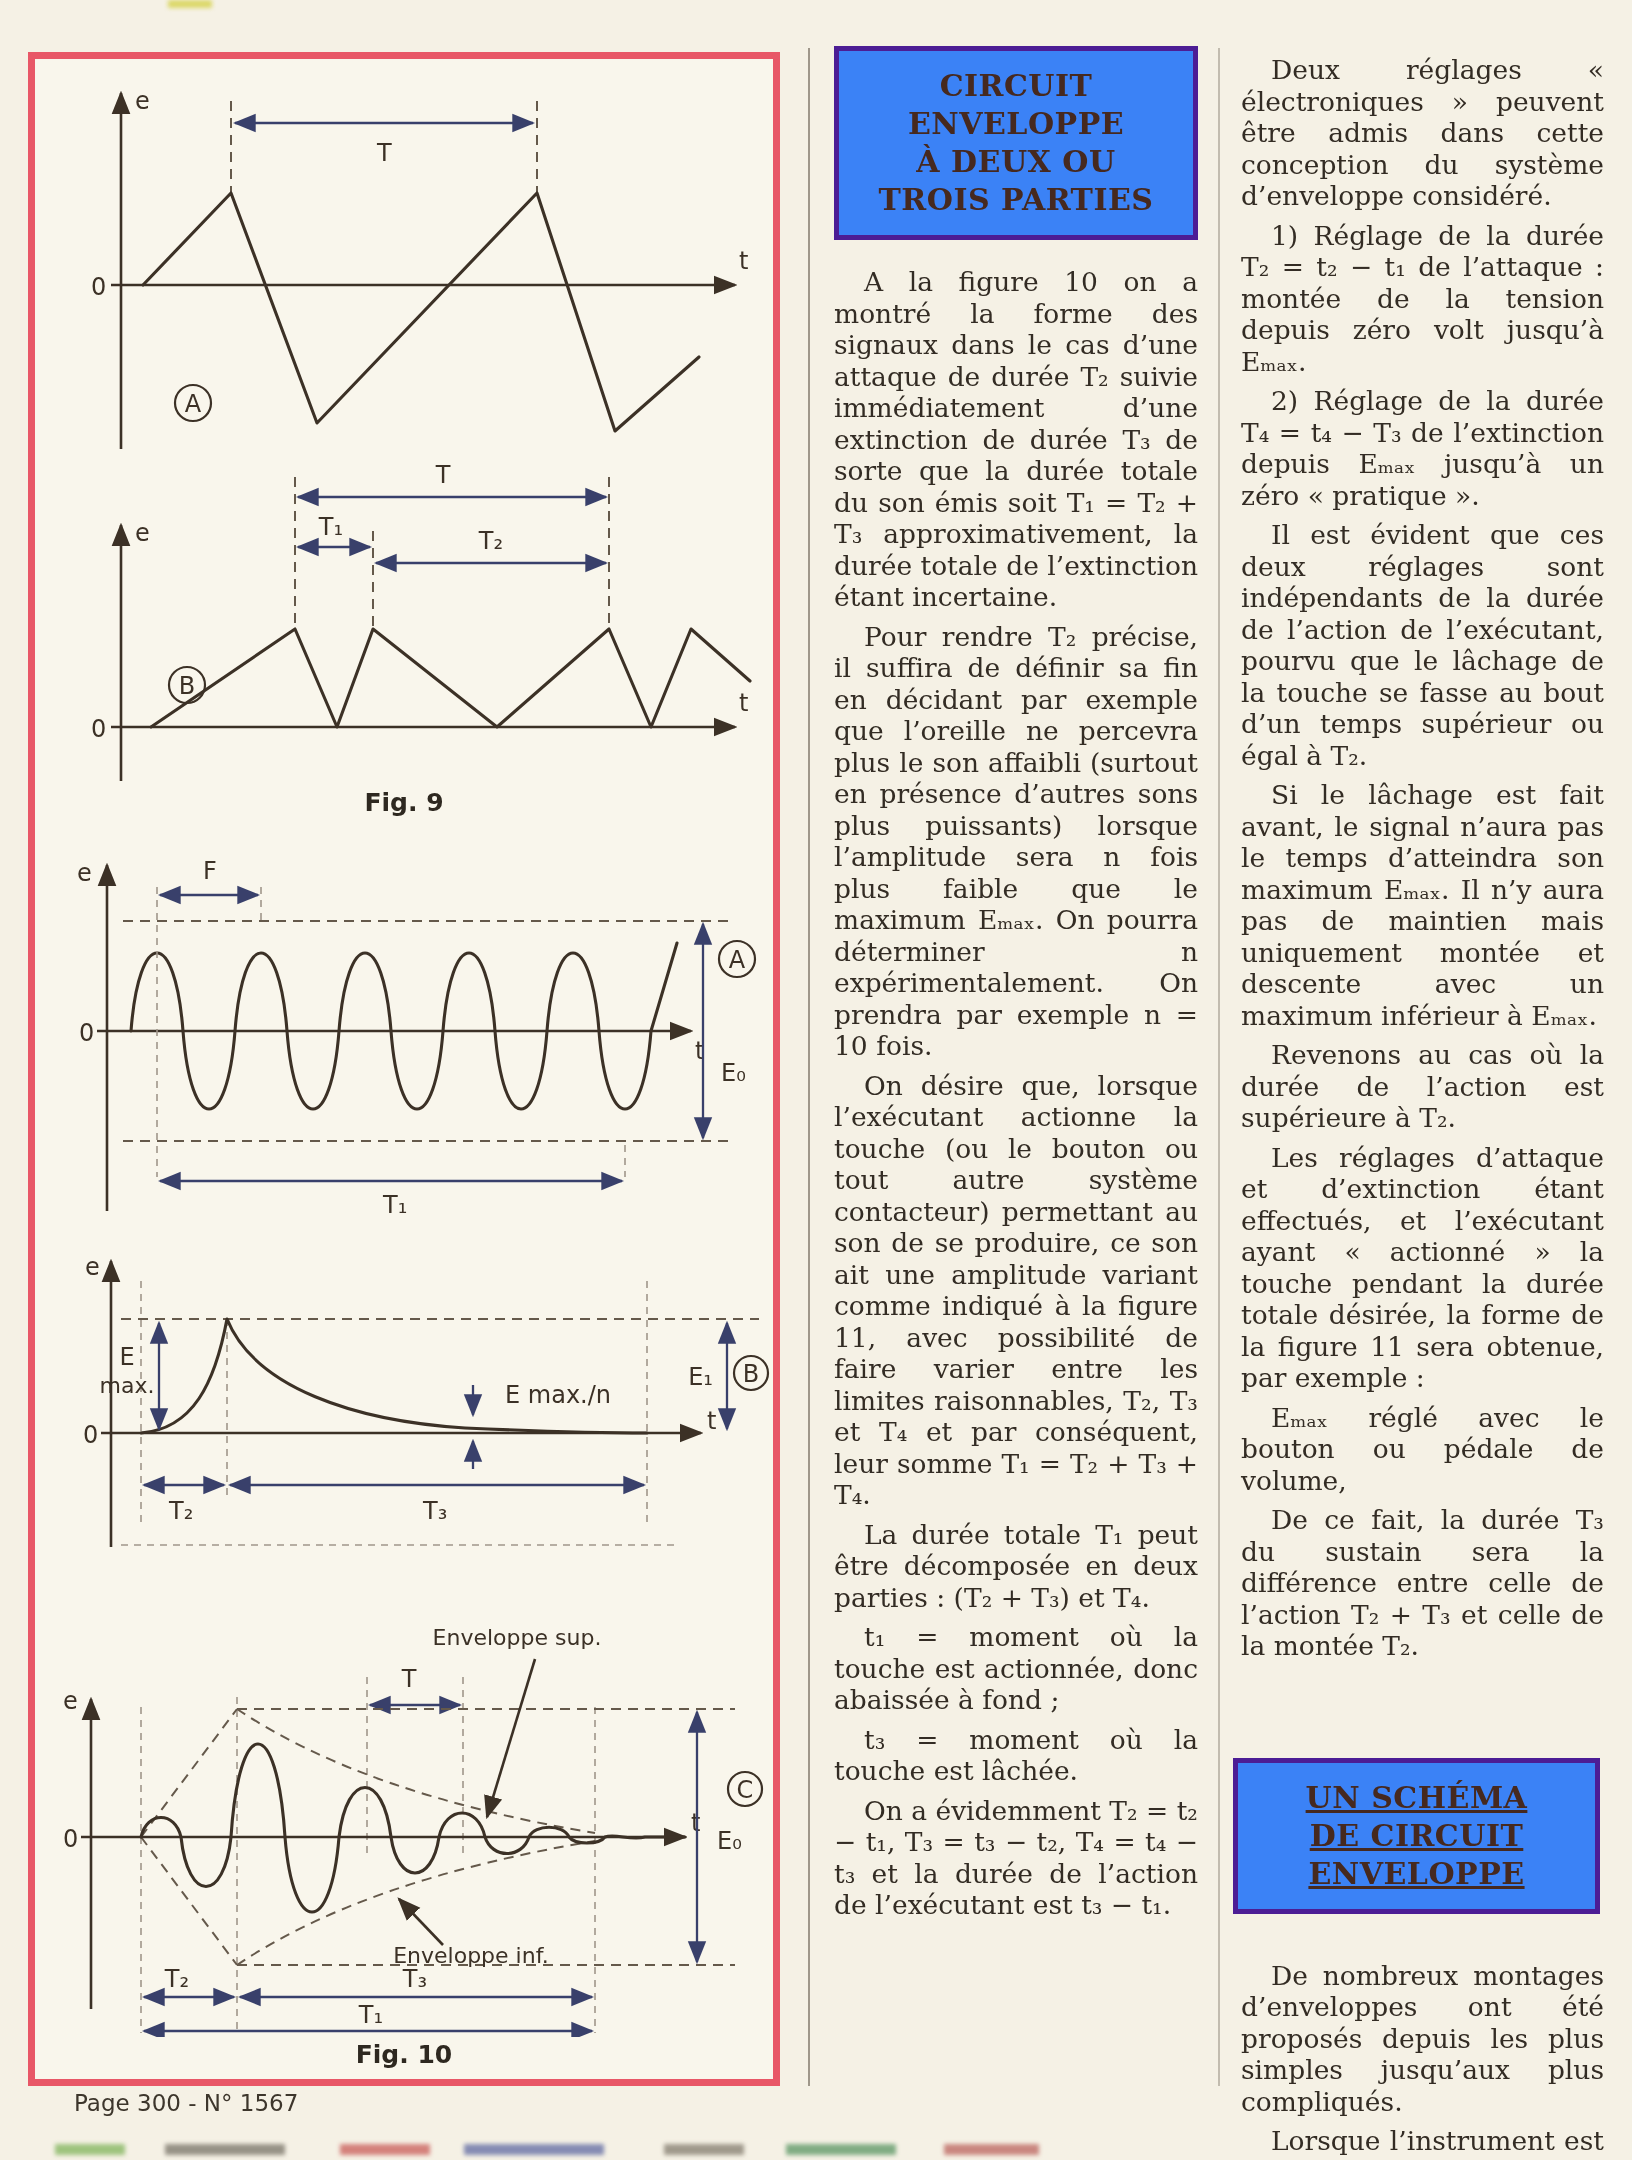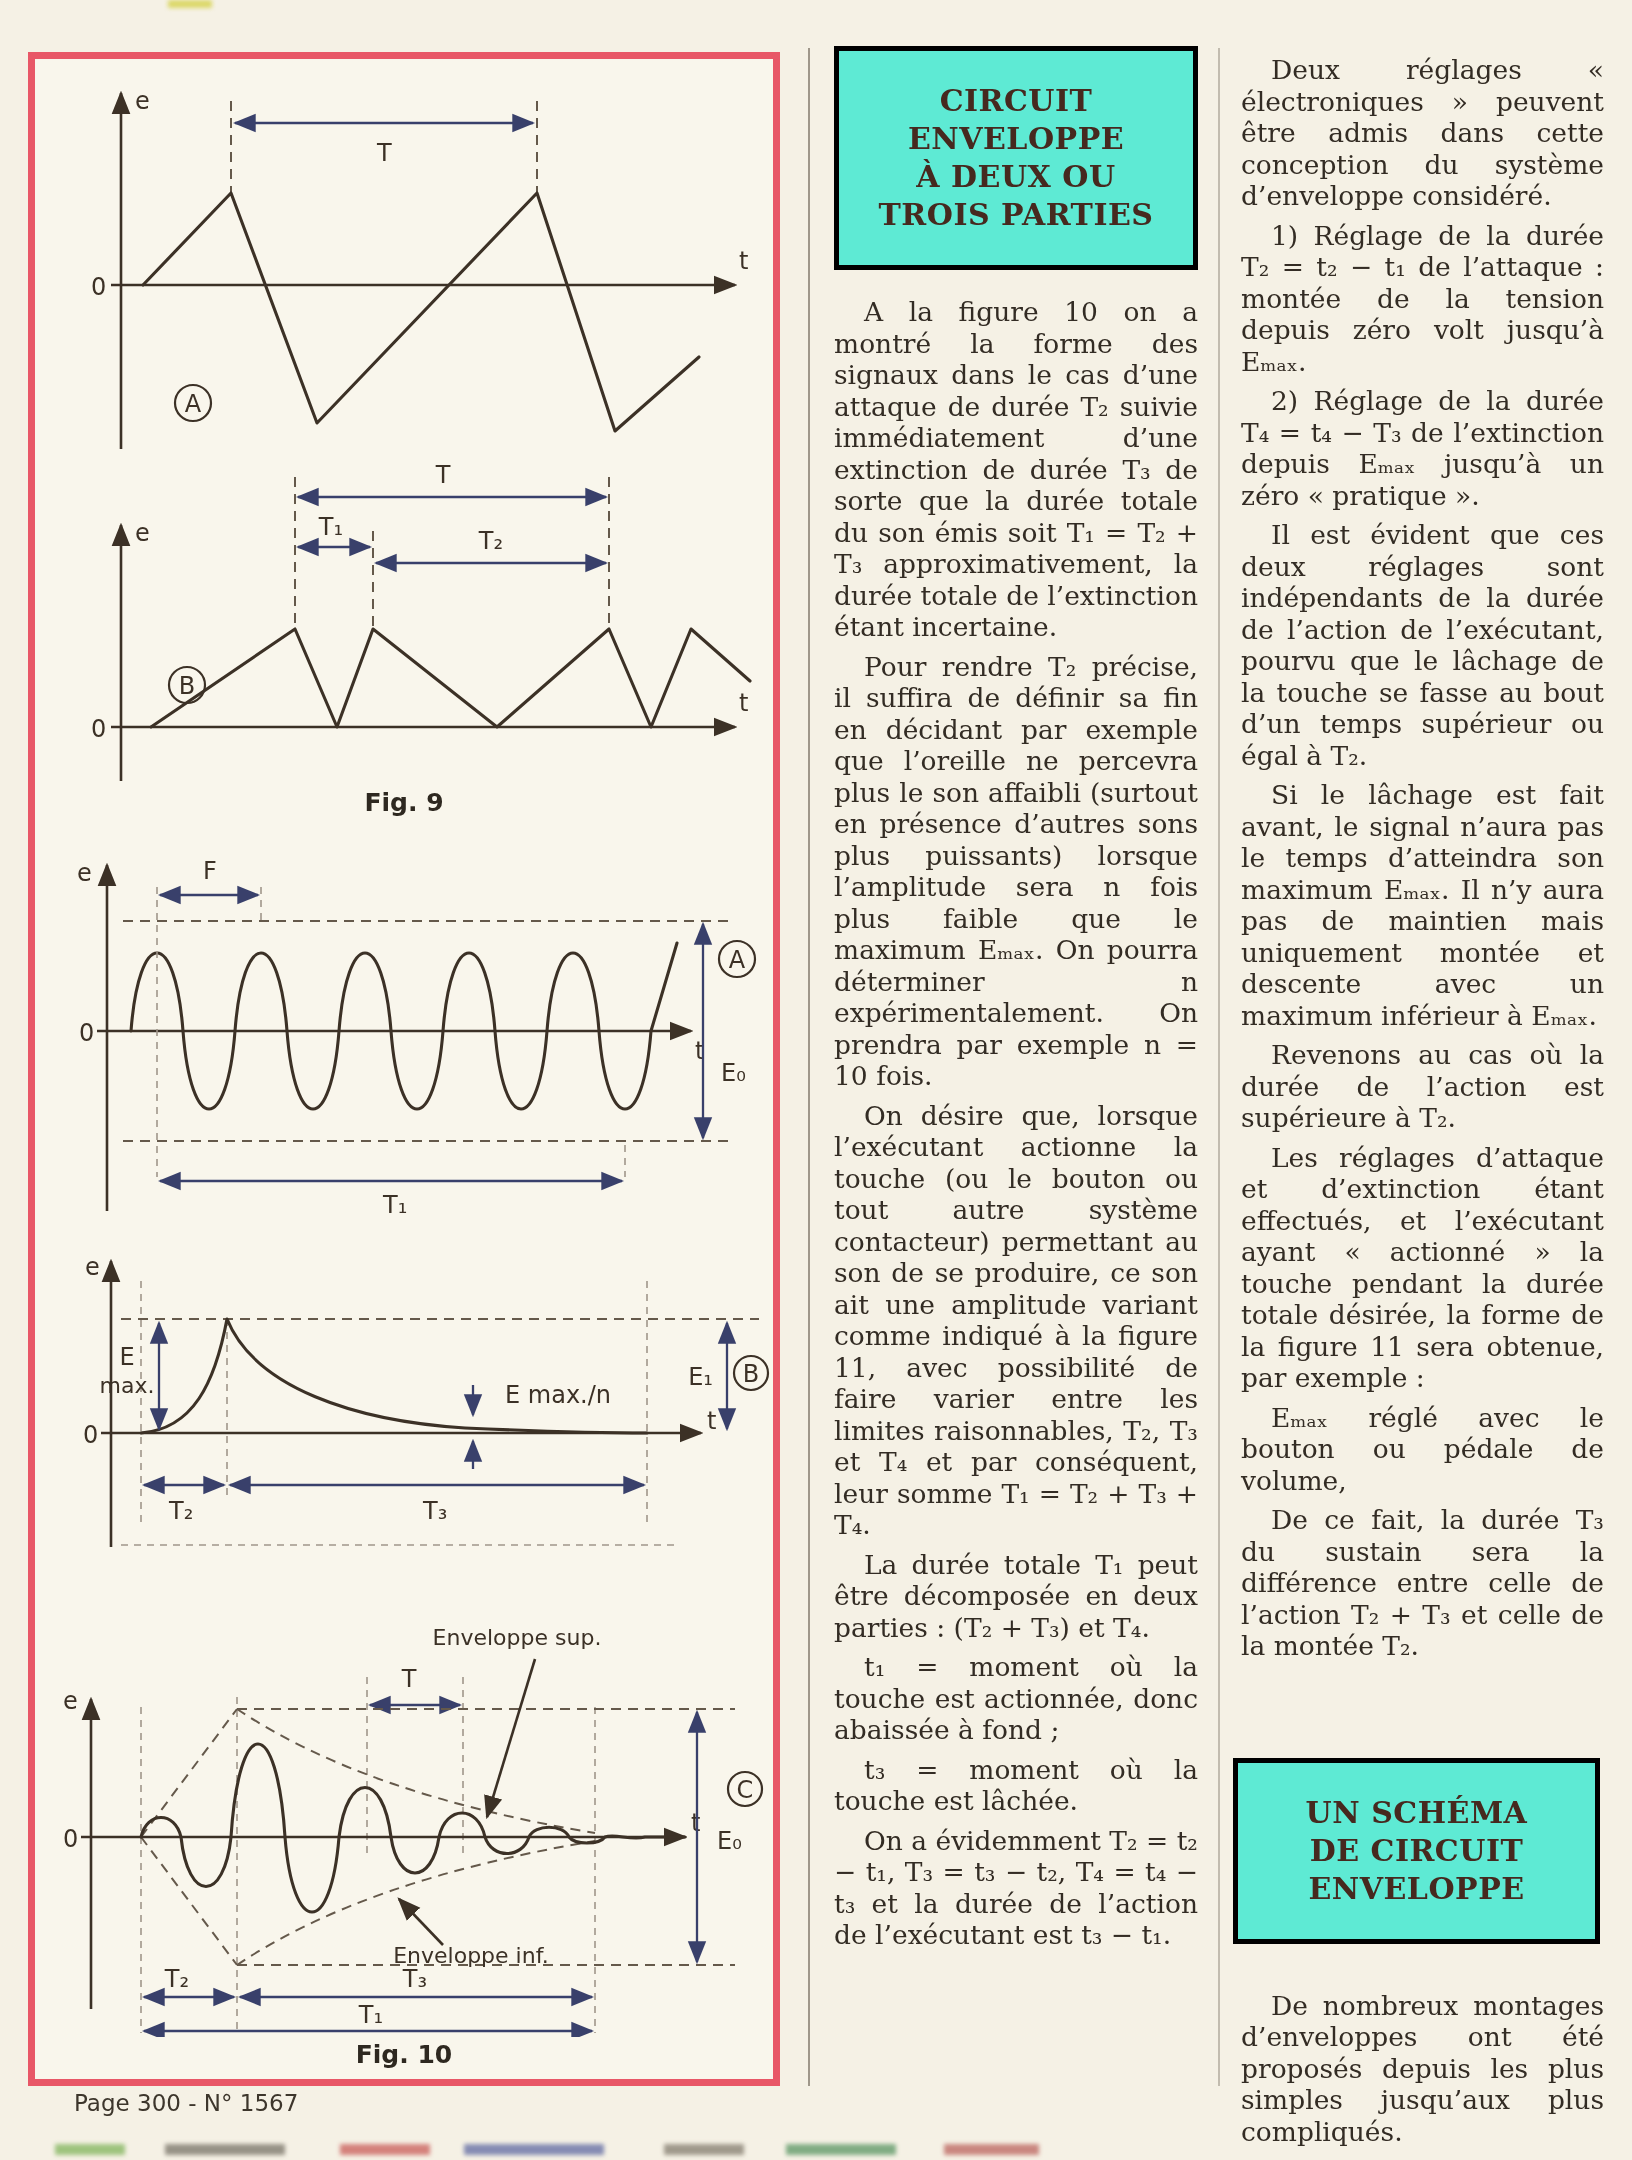--- a/index.html
+++ b/index.html
@@ -26,25 +26,25 @@
   
   .rule{position:absolute;top:48px;width:2px;height:2038px;background:#8f877a;opacity:.85;}
   .rule.r1{left:808px;}
   .rule.r2{left:1218px;opacity:.5;}
 
   
   .col{position:absolute;text-align:justify;font-size:26.5px;line-height:31.5px;}
   .col p{margin:8px;text-indent:30px;}
   .col2{left:826px;top:46px;width:380px;}
   .col3{left:1233px;top:46px;width:379px;}
-  .hbox{border:5px solid #000000;background:#5eead4;text-align:center;font-weight:bold;
+  .hbox{border:5px solid #4c1d95;background:#3b82f6;text-align:center;font-weight:bold;
         white-space:pre-line;color:#46291f;font-size:30px;line-height:38px;
-        padding:31px 6px;text-indent:0;letter-spacing:.5px;}
+        padding:16px 6px;text-indent:0;letter-spacing:.5px;}
   .col2 .hbox{margin:0 8px 26px 8px;}
-  .col3 .hbox{margin:96px 12px 46px 0px;}
+  .col3 .hbox{margin:96px 12px 46px 0px;text-decoration:underline;}
 
   
   .footer{position:absolute;left:34px;top:2090px;font-family:"DejaVu Sans","Liberation Sans",sans-serif;
           font-size:23px;color:#3d362c;margin-left:40px;}
 
   
   .artifact-top{position:absolute;left:168px;top:0px;width:44px;height:8px;background:#d6d24c;
                 filter:blur(2px);opacity:.8;}
   .bleed{position:absolute;left:55px;top:2142px;height:14px;display:flex;filter:blur(2px);opacity:.7;}
   .bleed span{display:inline-block;height:11px;margin-top:2px;}

